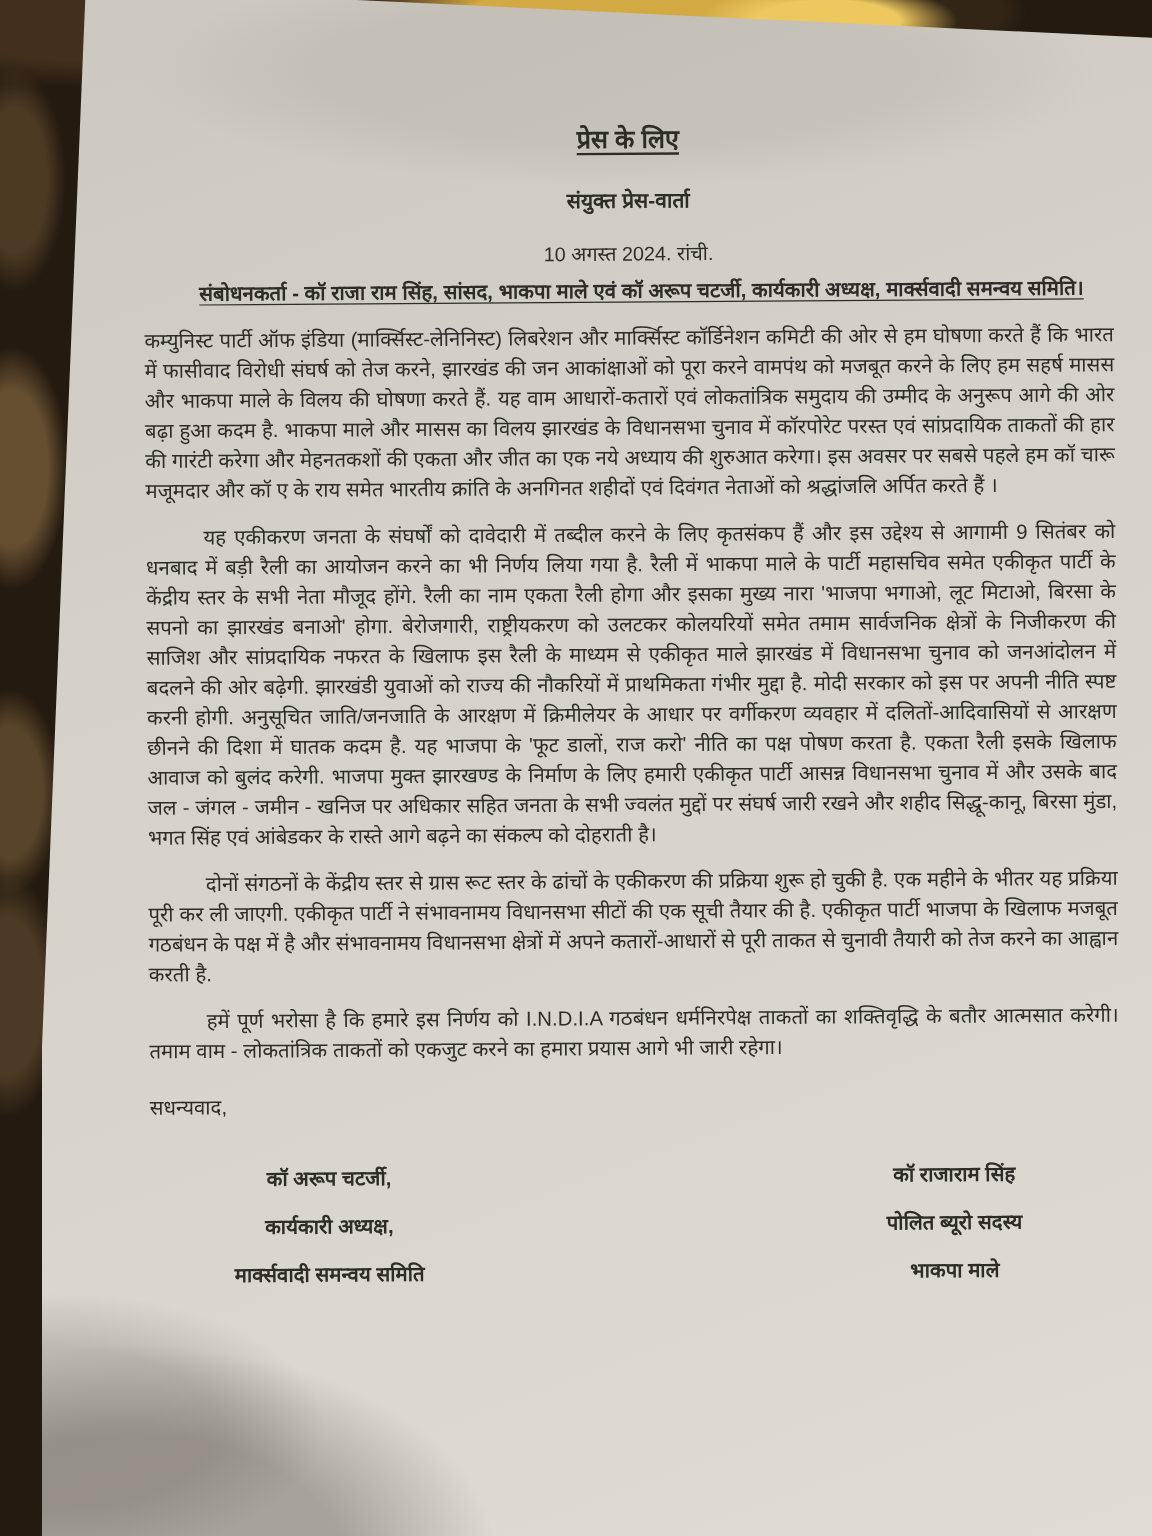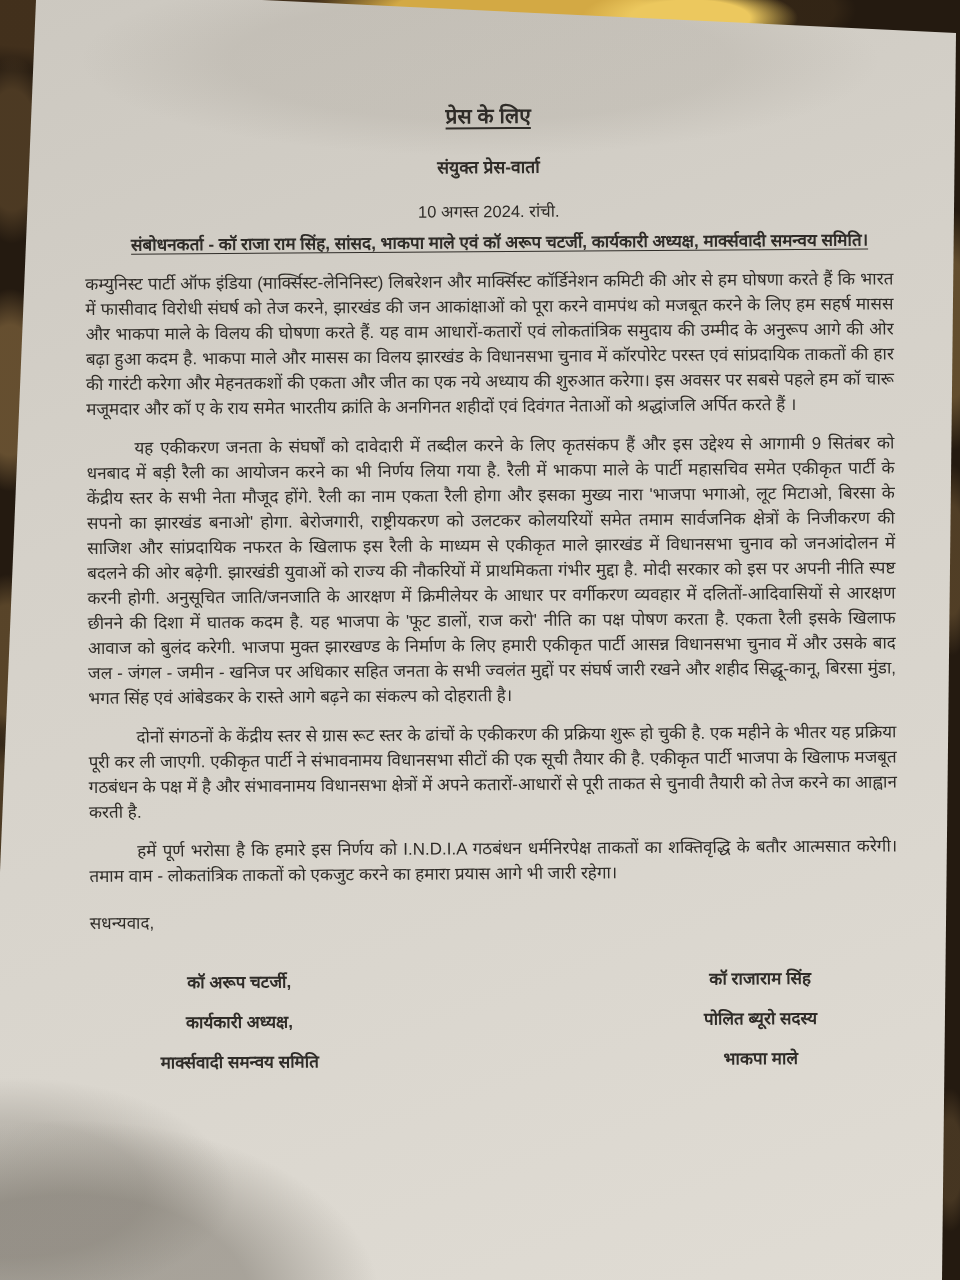--- a/index.html
+++ b/index.html
@@ -28,20 +28,21 @@
   }
   
   .paper{
     position:absolute;inset:0;
     clip-path:polygon(36px 0px, 262px 0px, 956px 33px, 942px 1280px, 0px 1280px, 0px 872px);
     background:
       radial-gradient(ellipse 430px 250px at 70px 1300px, rgba(88,82,72,.40) 0 42%, rgba(88,82,72,0) 72%),
       radial-gradient(ellipse 300px 150px at 10px 1190px, rgba(88,82,72,.22) 0 45%, rgba(88,82,72,0) 75%),
       radial-gradient(ellipse 500px 120px at 480px 60px, rgba(120,112,100,.12) 0 50%, rgba(120,112,100,0) 80%),
       linear-gradient(160deg,#ccc8c0 0%,#d5d1c9 35%,#dad6ce 68%,#e0dcd4 100%);
+    margin-left: 35px;
   }
   .content{
     position:absolute;left:84px;top:96px;width:808px;
     color:#2f2c28;
     transform:rotate(-0.4deg);
     transform-origin:0 0;
   }
   .doc-title{
     font-size:21px;font-weight:bold;text-align:center;margin:8px 0 0;
     text-decoration:underline;text-underline-offset:4px;

